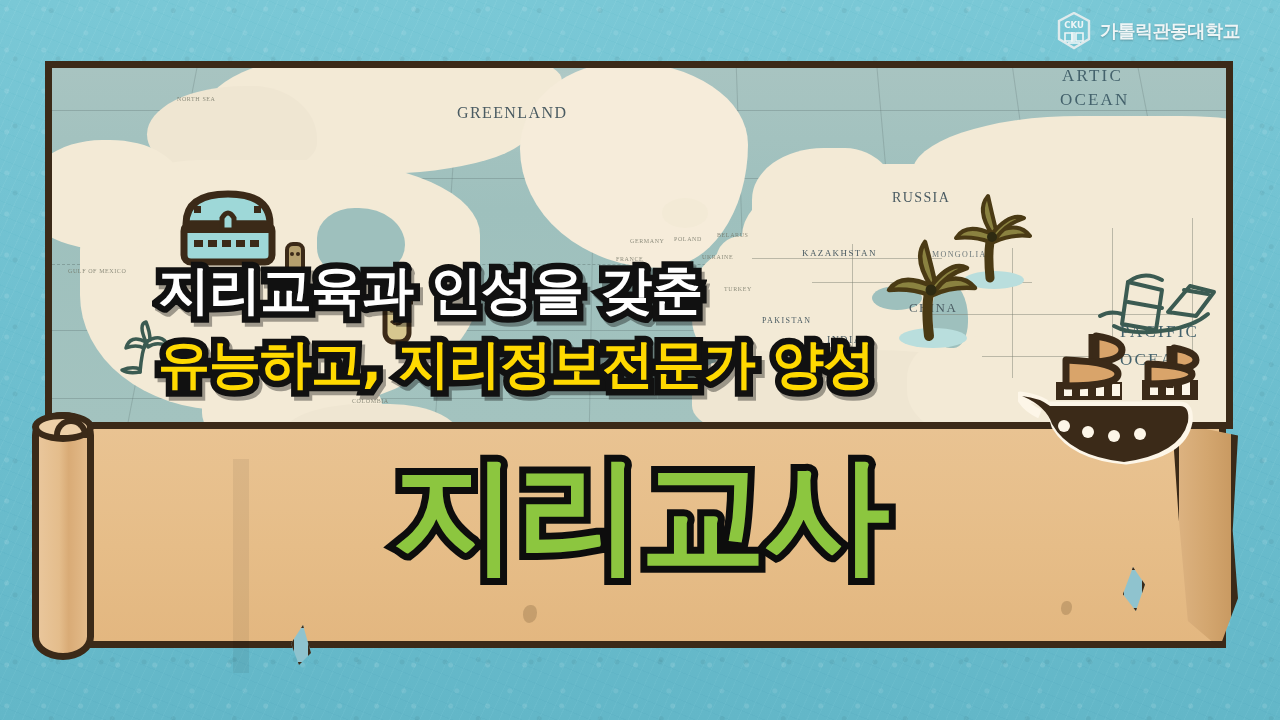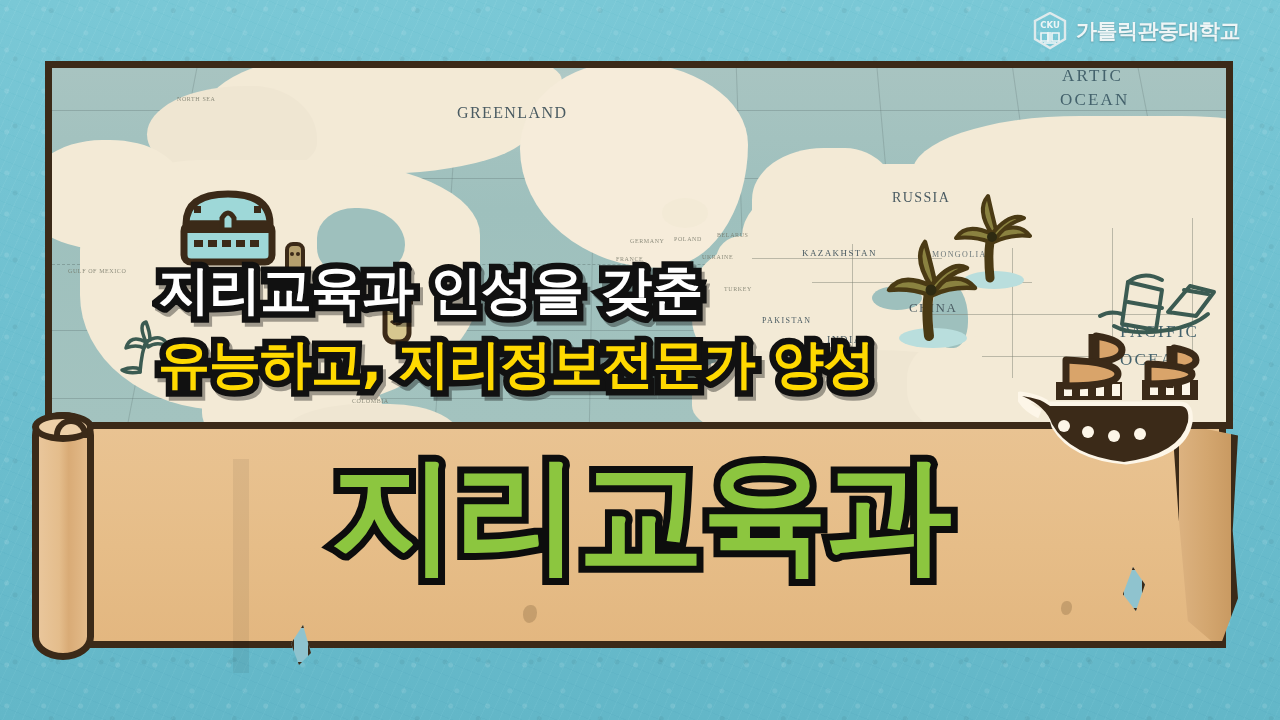--- a/index.html
+++ b/index.html
@@ -157,21 +157,21 @@
   }
 
   
   .logo{
     position:absolute;right:40px;top:10px;height:42px;
     display:flex;align-items:center;gap:9px;
   }
   .logo-mark{width:34px;height:38px;flex:0 0 auto;}
   .logo-text{
     font-family:"DejaVu Sans", sans-serif;
-    font-size:21px;font-weight:bold;color:#eef5f6;
+    font-size:18px;font-weight:bold;color:#eef5f6;
     letter-spacing:-.5px;white-space:nowrap;
     text-shadow:0 1px 2px rgba(0,0,0,.25);
   }
 </style>
 </head>
 <body>
 
 <div id="stage">
 
   <div class="backdrop"></div>
@@ -399,21 +399,21 @@
       <div class="nick" style="left:198px;top:196px;width:14px;height:34px;clip-path:polygon(60% 0,100% 70%,40% 100%,0 46%);"></div>
     </div>
 
     <div class="fold"></div>
 
     <div class="rod"></div>
     <div class="rod-cap"></div>
     <div class="rod-curl"></div>
   </div>
 
-  <div class="dept-title">지리교육과</div>
+  <div class="dept-title">지리교사</div>
 
   <div class="logo">
     <span class="logo-mark">
       <svg width="34" height="38" viewBox="0 0 34 38">
         <path d="M17 1 L32 9 V27 L17 36 L2 27 V9 Z" fill="none" stroke="#dfeaec" stroke-width="2.4"></path>
         <text x="17" y="16" text-anchor="middle" font-family="DejaVu Sans, sans-serif" font-size="8.5" font-weight="bold" fill="#eef5f6">CKU</text>
         <g stroke="#eef5f6" stroke-width="1.6" fill="none">
           <path d="M8 21 h7 v8 h-7 z"></path>
             <path d="M19 21 h7 v8 h-7 z"></path>
           <path d="M15 20 v10 M17 20 v10"></path>

